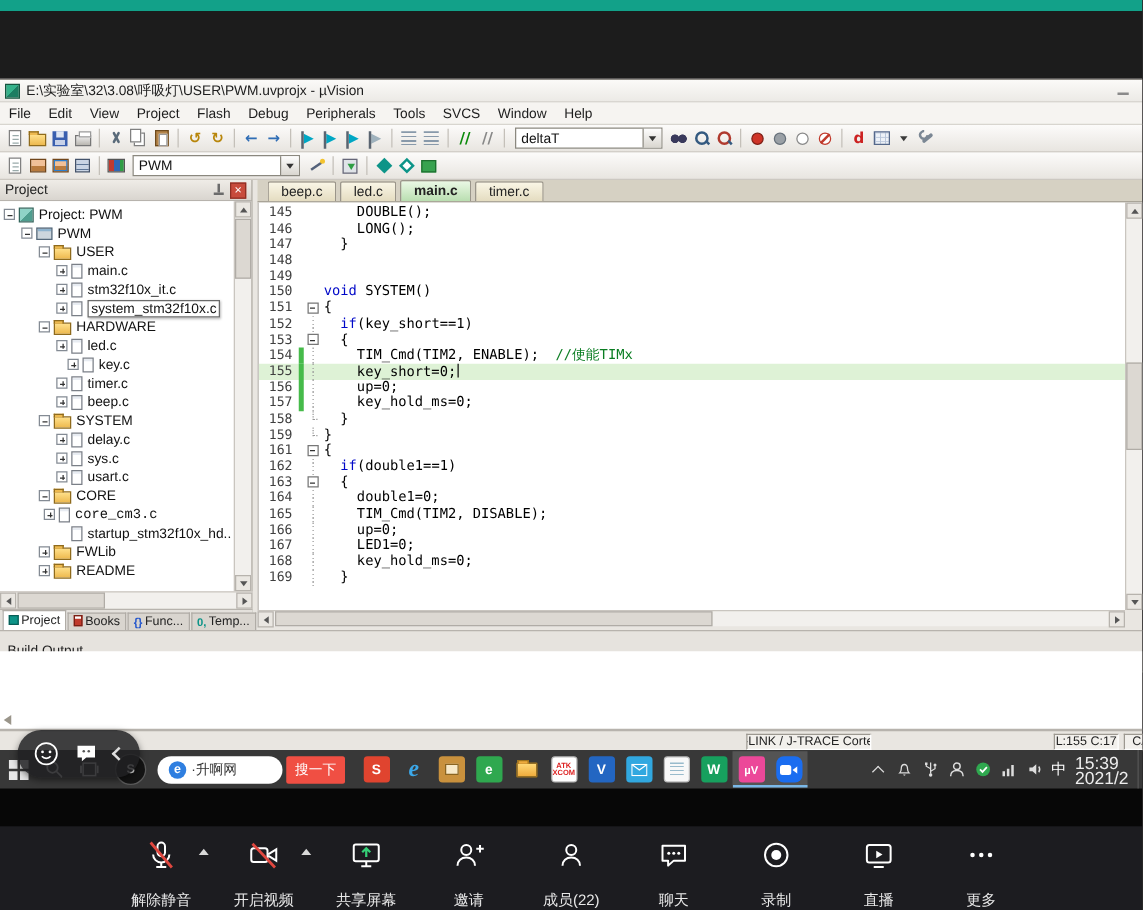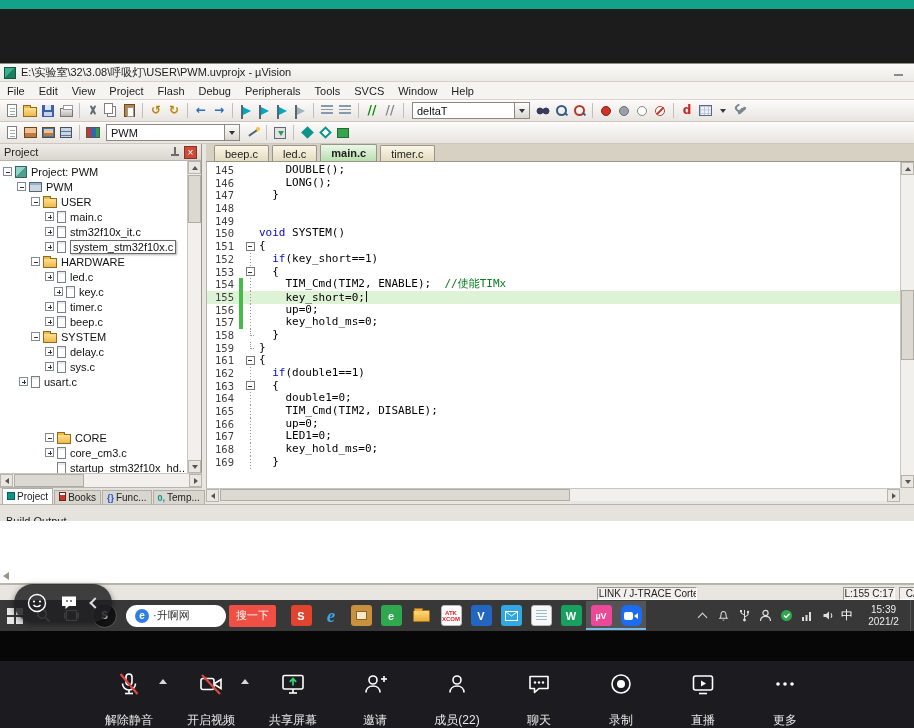--- a/index.html
+++ b/index.html
@@ -180,21 +180,21 @@
   .app.active{background:rgba(255,255,255,.14);box-shadow:inset 0 -2px 0 #7ab8e8;}
   .ai{width:21px;height:21px;border-radius:3px;display:flex;align-items:center;justify-content:center;font-weight:bold;
       font-size:11px;color:#fff;font-family:"Liberation Sans",sans-serif;}
   .tb-folder{width:17px;height:12px;background:linear-gradient(#ffd977,#eeab3c);border:1px solid #a3761c;border-radius:1px;position:relative;display:block;}
   .tb-folder::before{content:"";position:absolute;top:-3px;left:0;width:7px;height:2px;background:#eeab3c;border:1px solid #a3761c;border-bottom:none;}
   .tb-spacer{flex:1;}
   .tb-tray{display:flex;align-items:center;gap:6px;flex:none;}
   .tr{display:flex;align-items:center;justify-content:center;width:15px;height:15px;}
   .tr-chev{width:7px;height:7px;border-left:1.5px solid #ddd;border-top:1.5px solid #ddd;transform:rotate(45deg);margin-top:3px;display:block;}
   .tb-ime{font-size:12px;color:#fff;margin:0 7px 0 5px;flex:none;}
-  .tb-clock{width:47px;font-size:10px;line-height:12px;text-align:center;color:#eee;flex:none;overflow:hidden;white-space:nowrap;}
+  .tb-clock{width:47px;font-size:14px;line-height:12px;text-align:left;color:#eee;flex:none;overflow:hidden;white-space:nowrap;}
   .tb-edge{width:4px;height:31px;border-left:1px solid #555;margin-left:3px;flex:none;}
 
   
   .gap-strip{position:absolute;left:0;top:631px;width:914px;height:30px;background:#070707;}
   .meetbar{position:absolute;left:0;top:661px;width:914px;height:67px;background:#1c1c20;display:flex;justify-content:center;
            align-items:flex-start;gap:34px;padding-top:9px;}
   .m-item{display:flex;flex-direction:column;align-items:center;position:relative;min-width:48px;cursor:default;}
   .m-icon{height:27px;display:flex;align-items:center;justify-content:center;}
   .m-label{font-size:12px;color:#e8e8e8;margin-top:15px;white-space:nowrap;}
   .m-caret{position:absolute;right:-14px;top:9px;width:0;height:0;border-left:4px solid transparent;border-right:4px solid transparent;
@@ -454,31 +454,31 @@
           <div class="trow" style="padding-left: 45px;">
             <span class="texp plus"></span>
             <span class="ti ti-file"></span>
             <span class="tlabel">delay.c</span>
           </div>
           <div class="trow" style="padding-left: 45px;">
             <span class="texp plus"></span>
             <span class="ti ti-file"></span>
             <span class="tlabel">sys.c</span>
           </div>
-          <div class="trow" style="padding-left: 19px;">
+          <div class="trow" style="padding-left: 45px;">
             <span class="texp plus"></span>
             <span class="ti ti-file"></span>
             <span class="tlabel">usart.c</span>
           </div>
-          <div class="trow" style="padding-left: 45px; margin-top: 41px;">
+          <div class="trow" style="padding-left: 31px;">
             <span class="texp minus"></span>
             <span class="ti ti-folder"></span>
             <span class="tlabel">CORE</span>
           </div>
-          <div class="trow" style="padding-left: 45px;">
+          <div class="trow" style="padding-left: 35px; font-family: Liberation Mono, monospace;">
             <span class="texp plus"></span>
             <span class="ti ti-file"></span>
             <span class="tlabel">core_cm3.c</span>
           </div>
           <div class="trow" style="padding-left: 45px;">
             <span class="texp none"></span>
             <span class="ti ti-file"></span>
             <span class="tlabel">startup_stm32f10x_hd..</span>
           </div>
           <div class="trow" style="padding-left: 31px;">

